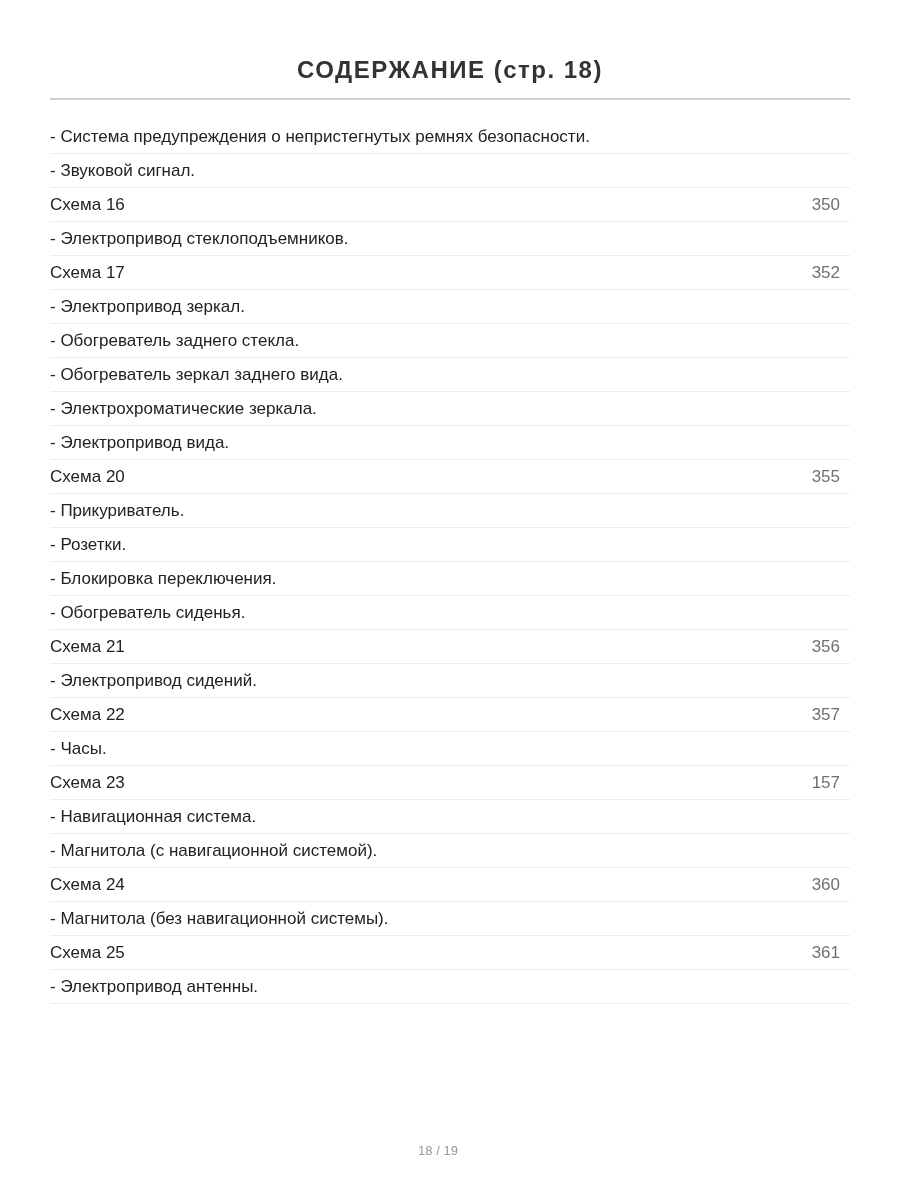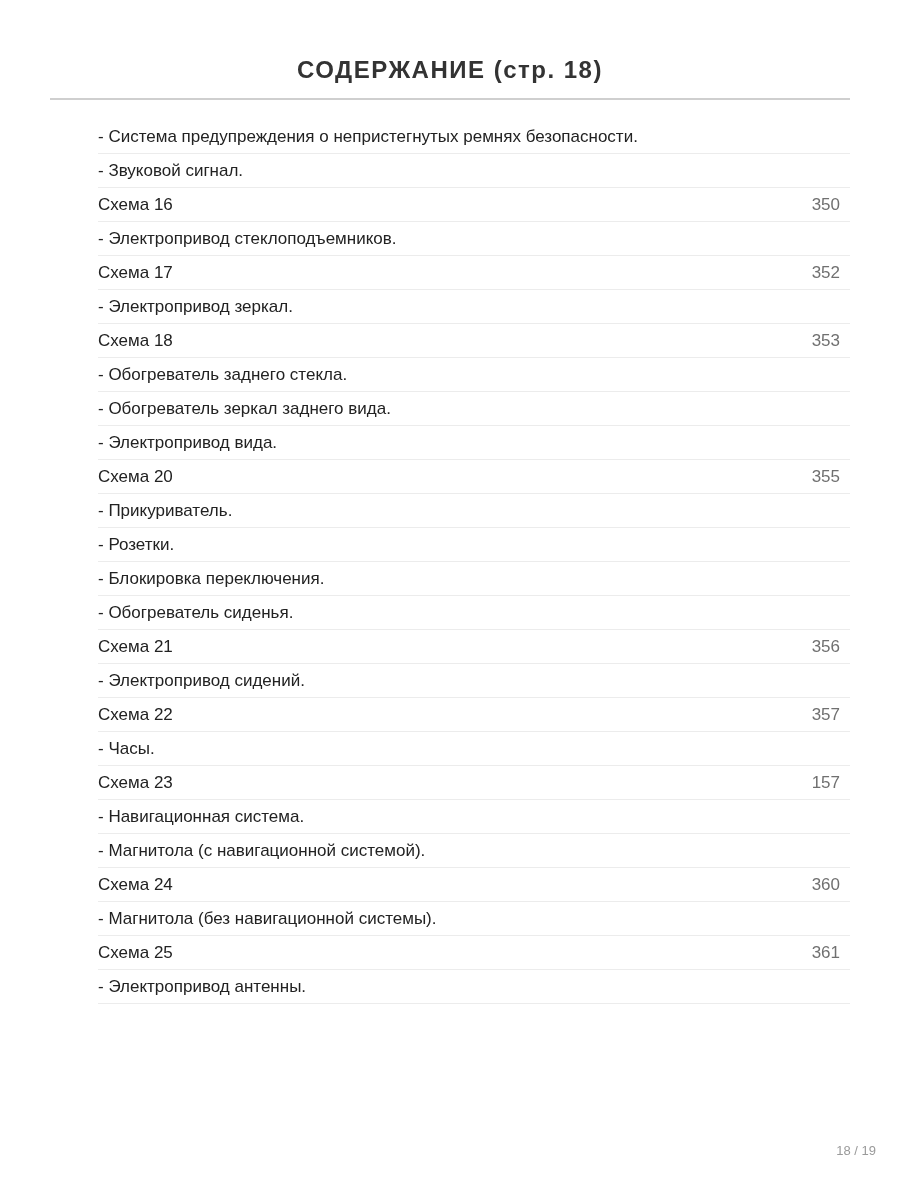--- a/index.html
+++ b/index.html
@@ -42,36 +42,35 @@
       width: 800px;
     }
     .toc-row {
       height: 33px;
       border-bottom: 1px solid #ececec;
       display: flex;
       align-items: center;
       justify-content: space-between;
       font-size: 17px;
       line-height: 20px;
-      margin-left: 48px;
     }
     .toc-label {
       color: #222222;
       white-space: nowrap;
     }
     .toc-page {
       color: #707070;
       padding-right: 10px;
     }
     .page-indicator {
       position: absolute;
       left: 0;
       top: 1143px;
       width: 876px;
-      text-align: right;
+      text-align: center;
       font-size: 13px;
       color: #9a9a9a;
     }
   </style>
 </head>
 <body>
 
 <h1 class="page-title">СОДЕРЖАНИЕ (стр. 18)</h1>
 <div class="title-rule"></div>
 
@@ -94,29 +93,29 @@
     </div>
   <div class="toc-row">
       <span class="toc-label">Схема 17</span>
       <span class="toc-page">352</span>
     </div>
   <div class="toc-row">
       <span class="toc-label">- Электропривод зеркал.</span>
       <span class="toc-page"></span>
     </div>
   <div class="toc-row">
-      <span class="toc-label">Схема 18</span>
-      <span class="toc-page">353</span>
-    </div>
-  <div class="toc-row">
       <span class="toc-label">- Обогреватель заднего стекла.</span>
       <span class="toc-page"></span>
     </div>
   <div class="toc-row">
       <span class="toc-label">- Обогреватель зеркал заднего вида.</span>
+      <span class="toc-page"></span>
+    </div>
+  <div class="toc-row">
+      <span class="toc-label">- Электрохроматические зеркала.</span>
       <span class="toc-page"></span>
     </div>
   <div class="toc-row">
       <span class="toc-label">- Электропривод вида.</span>
       <span class="toc-page"></span>
     </div>
   <div class="toc-row">
       <span class="toc-label">Схема 20</span>
       <span class="toc-page">355</span>
     </div>

